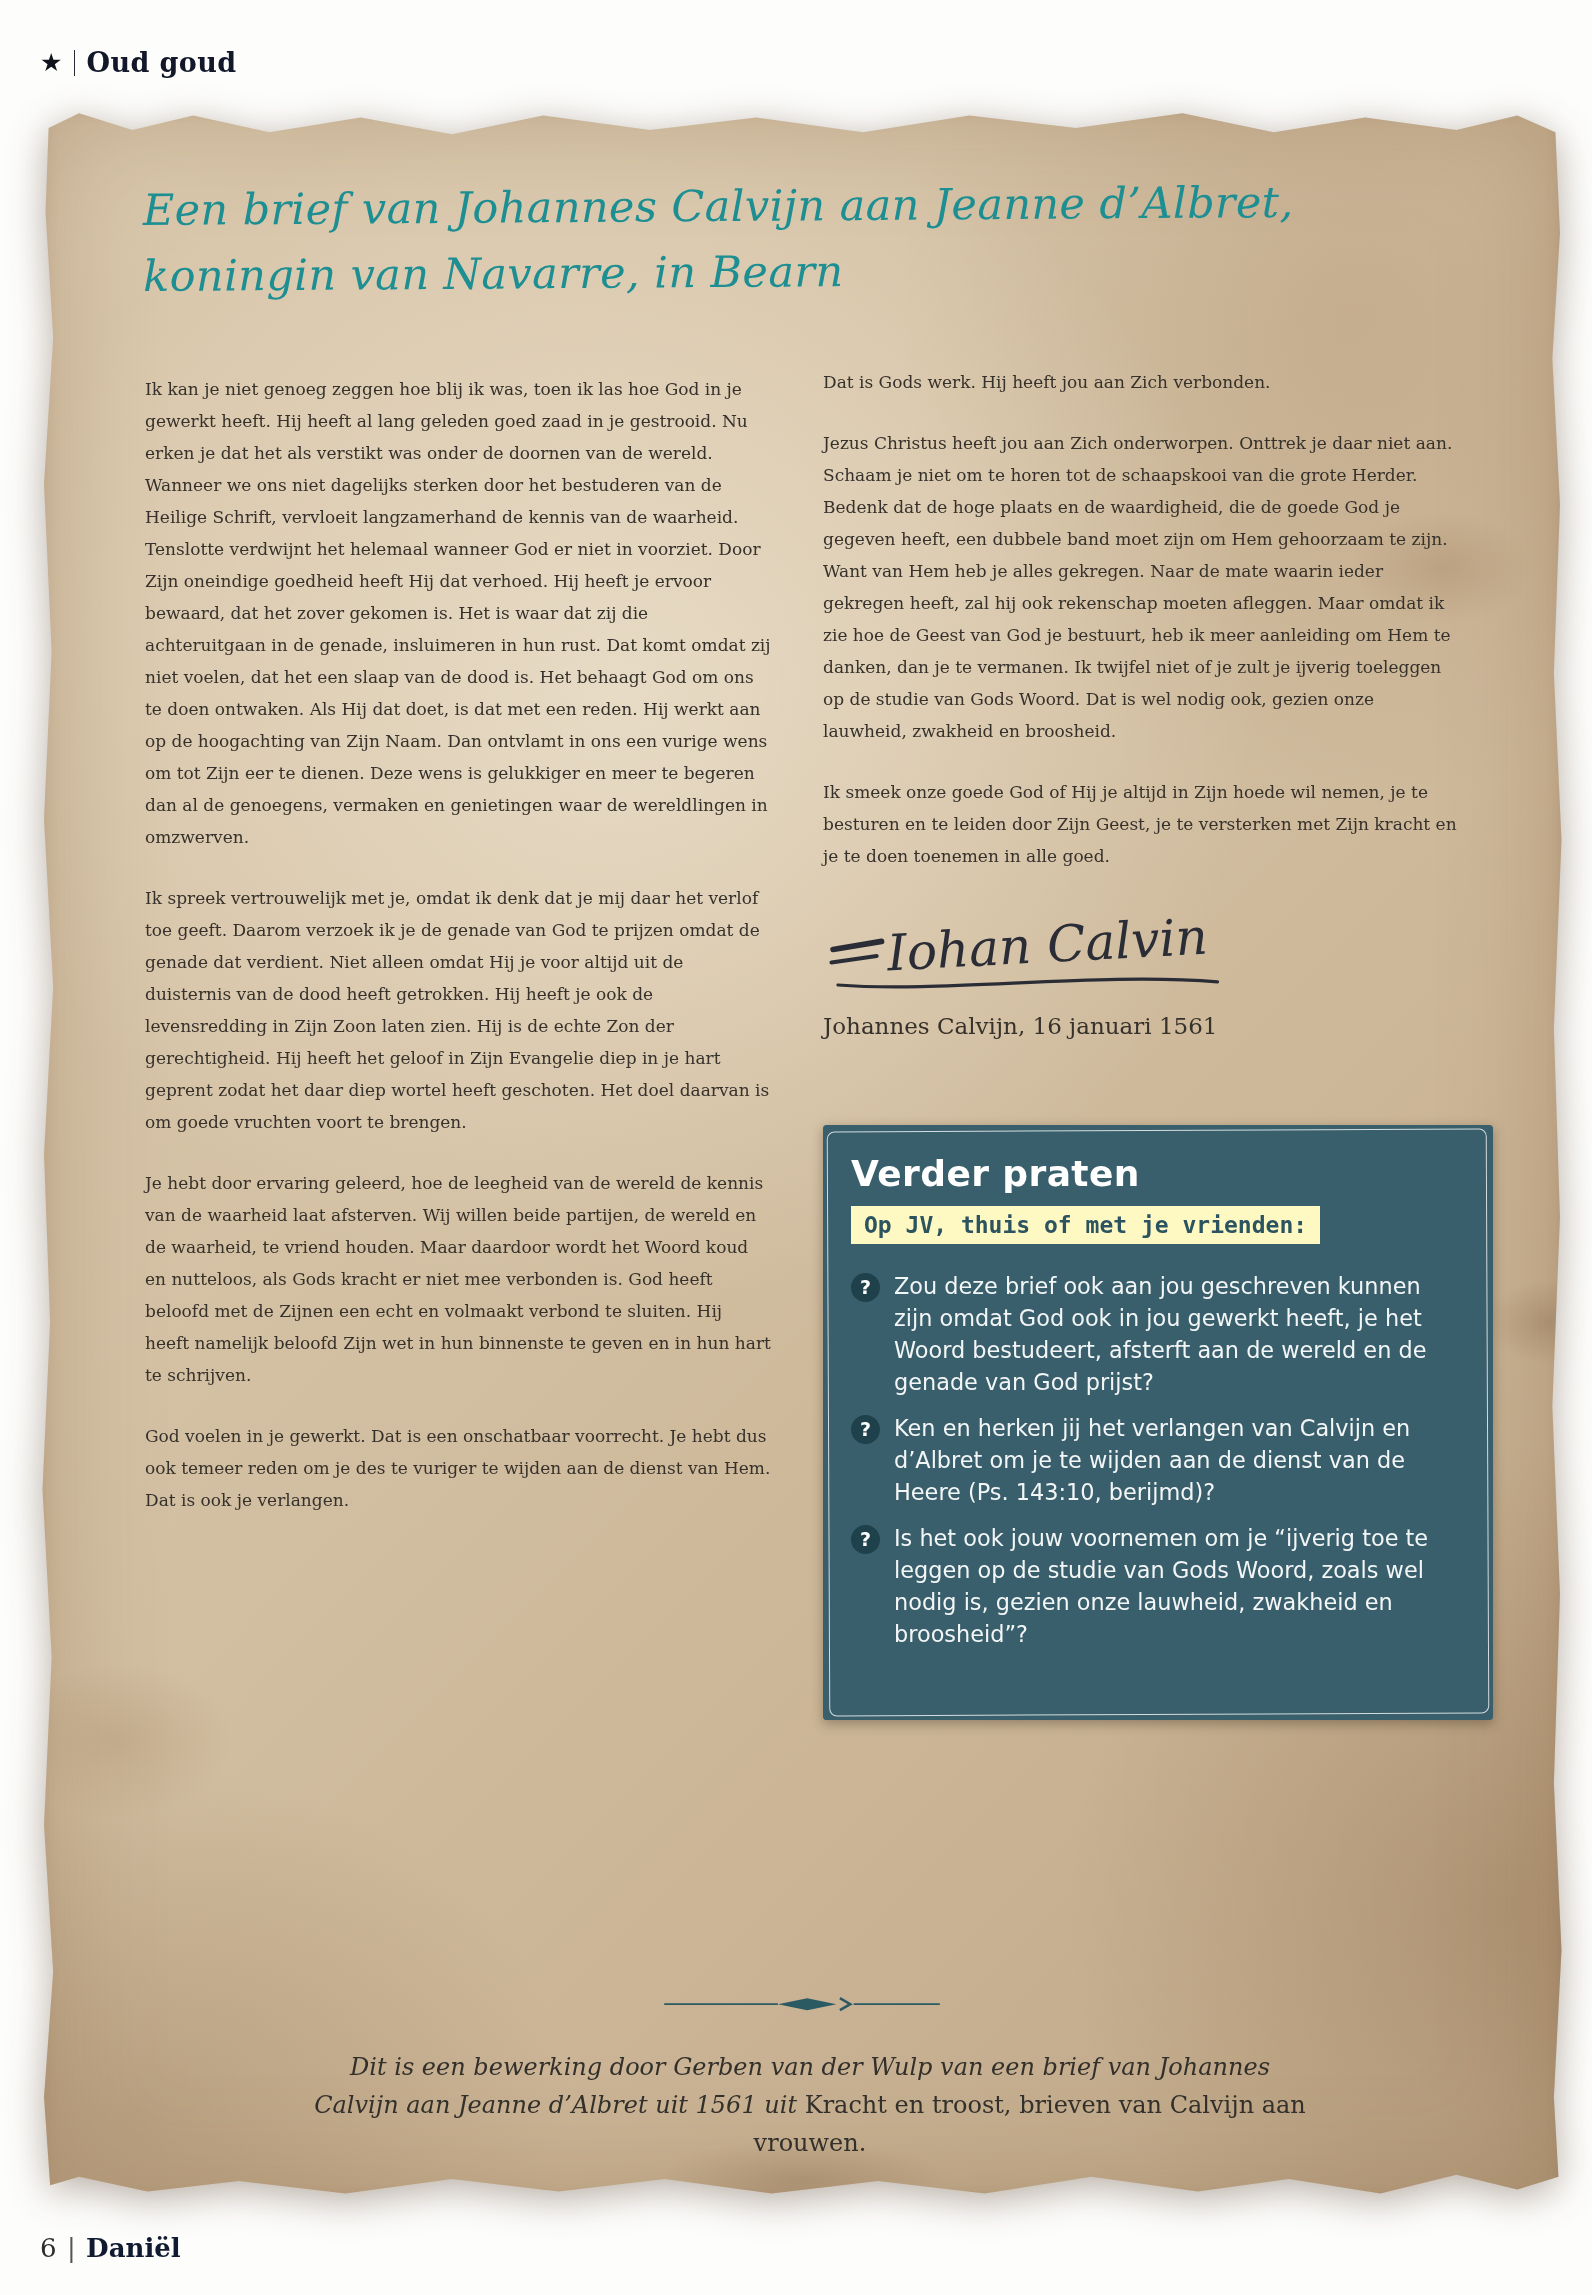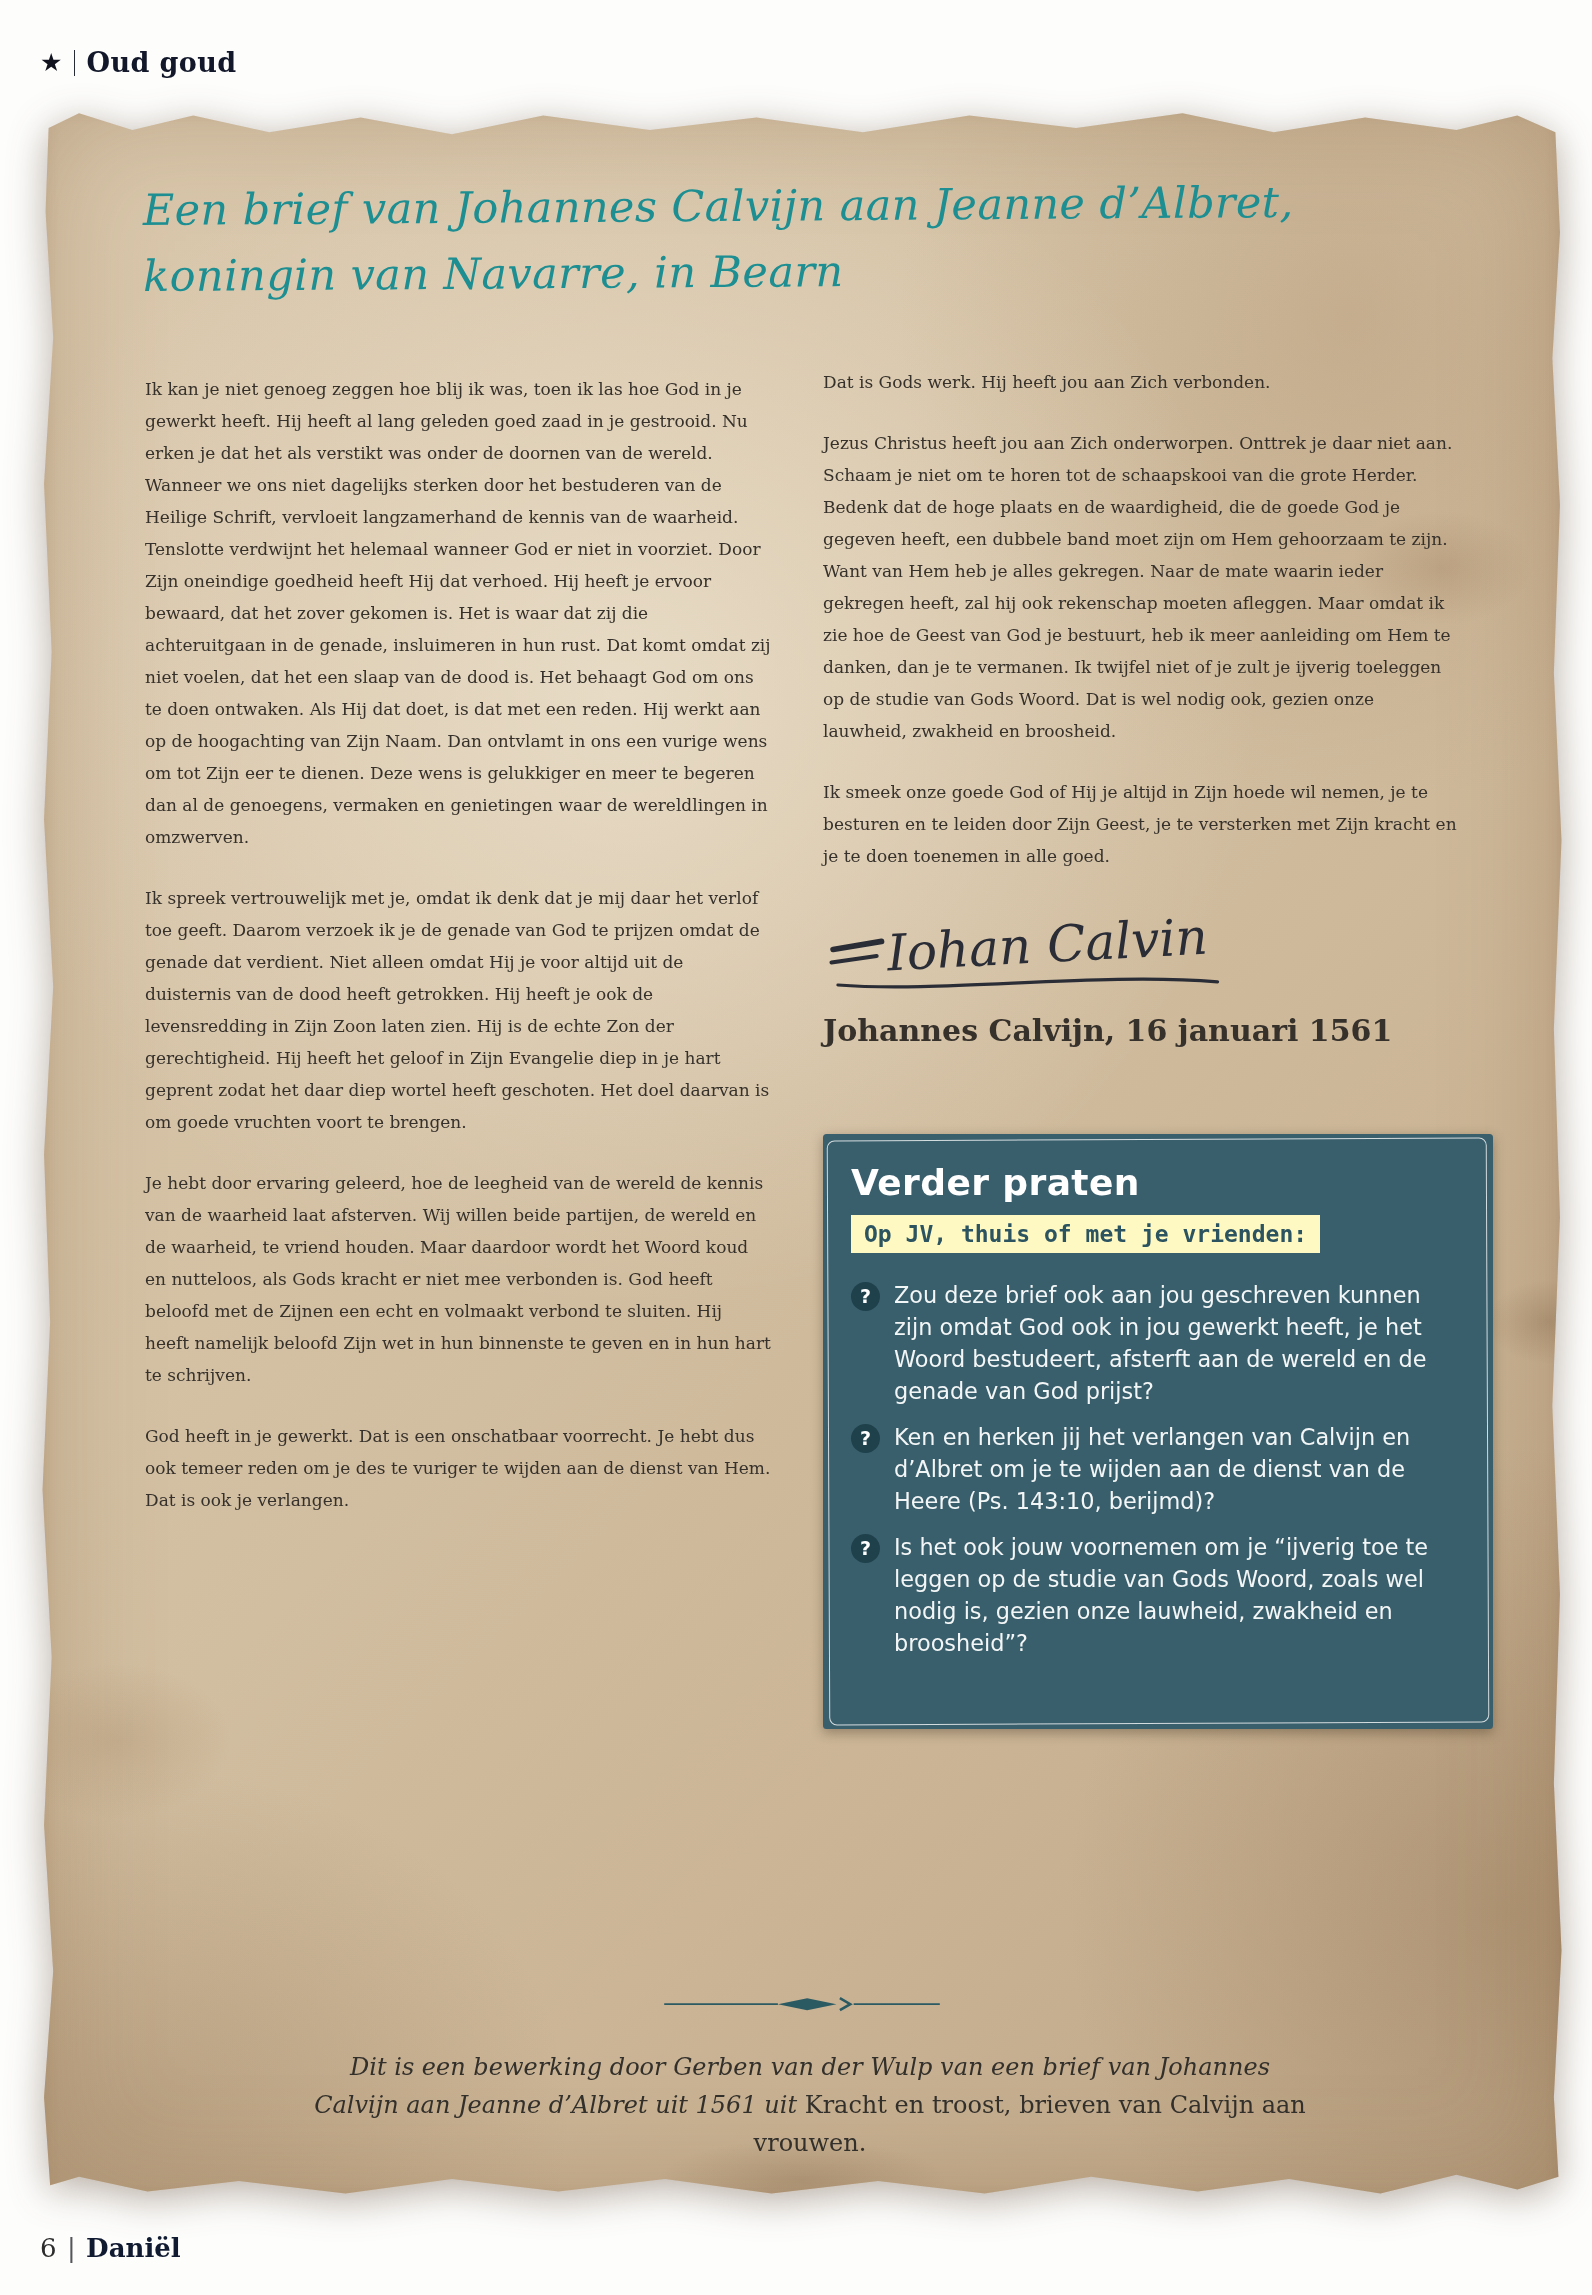--- a/index.html
+++ b/index.html
@@ -82,21 +82,21 @@
   }
   .body-par {
     margin:0 4px 29px 0;
     font-size:17px; line-height:32px; color:#36312b;
   }
   .body-par:last-child { margin-bottom:0; }
 
   
   .signature-block { margin-top:26px; }
   .signature-svg { width:466px; height:105px; display:block; }
-  .sig-caption { margin:7px 0 0 0; font-size:30px; color:#36312b;font-weight:bold; }
+  .sig-caption { margin:7px 0 0 0; font-size:23px; color:#36312b; }
 
   
   .discussion-box {
     position:relative; margin-top:86px; width:670px; min-height:595px;
     background:#3a5f6c; border-radius:3.5px;
     padding:28px 28px 35px 28px;
     box-shadow:0 3.5px 12px rgba(50,35,20,0.35);
   }
   .discussion-box::after {
     content:""; position:absolute; inset:5.2px;
@@ -161,21 +161,21 @@
 
     <h1 class="letter-title">
       <span>Een brief van Johannes Calvijn aan Jeanne d’Albret,</span>
       <span>koningin van Navarre, in Bearn</span>
     </h1>
 
     <div class="col-left">
       <p class="body-par">Ik kan je niet genoeg zeggen hoe blij ik was, toen ik las hoe God in je gewerkt heeft. Hij heeft al lang geleden goed zaad in je gestrooid. Nu erken je dat het als verstikt was onder de doornen van de wereld. Wanneer we ons niet dagelijks sterken door het bestuderen van de Heilige Schrift, vervloeit langzamerhand de kennis van de waarheid. Tenslotte verdwijnt het helemaal wanneer God er niet in voorziet. Door Zijn oneindige goedheid heeft Hij dat verhoed. Hij heeft je ervoor bewaard, dat het zover gekomen is. Het is waar dat zij die achteruitgaan in de genade, insluimeren in hun rust. Dat komt omdat zij niet voelen, dat het een slaap van de dood is. Het behaagt God om ons te doen ontwaken. Als Hij dat doet, is dat met een reden. Hij werkt aan op de hoogachting van Zijn Naam. Dan ontvlamt in ons een vurige wens om tot Zijn eer te dienen. Deze wens is gelukkiger en meer te begeren dan al de genoegens, vermaken en genietingen waar de wereldlingen in omzwerven.</p>
       <p class="body-par">Ik spreek vertrouwelijk met je, omdat ik denk dat je mij daar het verlof toe geeft. Daarom verzoek ik je de genade van God te prijzen omdat de genade dat verdient. Niet alleen omdat Hij je voor altijd uit de duisternis van de dood heeft getrokken. Hij heeft je ook de levensredding in Zijn Zoon laten zien. Hij is de echte Zon der gerechtigheid. Hij heeft het geloof in Zijn Evangelie diep in je hart geprent zodat het daar diep wortel heeft geschoten. Het doel daarvan is om goede vruchten voort te brengen.</p>
       <p class="body-par">Je hebt door ervaring geleerd, hoe de leegheid van de wereld de kennis van de waarheid laat afsterven. Wij willen beide partijen, de wereld en de waarheid, te vriend houden. Maar daardoor wordt het Woord koud en nutteloos, als Gods kracht er niet mee verbonden is. God heeft beloofd met de Zijnen een echt en volmaakt verbond te sluiten. Hij heeft namelijk beloofd Zijn wet in hun binnenste te geven en in hun hart te schrijven.</p>
-      <p class="body-par">God heeft in je gewerkt. Dat is een onschatbaar voorrecht. Je hebt dus ook temeer reden om je des te vuriger te wijden aan de dienst van Hem. Dat is ook je verlangen.</p>
+      <p class="body-par">God voelen in je gewerkt. Dat is een onschatbaar voorrecht. Je hebt dus ook temeer reden om je des te vuriger te wijden aan de dienst van Hem. Dat is ook je verlangen.</p>
     </div>
 
     <div class="col-right">
       <p class="body-par">Dat is Gods werk. Hij heeft jou aan Zich verbonden.</p>
       <p class="body-par">Jezus Christus heeft jou aan Zich onderworpen. Onttrek je daar niet aan. Schaam je niet om te horen tot de schaapskooi van die grote Herder. Bedenk dat de hoge plaats en de waardigheid, die de goede God je gegeven heeft, een dubbele band moet zijn om Hem gehoorzaam te zijn. Want van Hem heb je alles gekregen. Naar de mate waarin ieder gekregen heeft, zal hij ook rekenschap moeten afleggen. Maar omdat ik zie hoe de Geest van God je bestuurt, heb ik meer aanleiding om Hem te danken, dan je te vermanen. Ik twijfel niet of je zult je ijverig toeleggen op de studie van Gods Woord. Dat is wel nodig ook, gezien onze lauwheid, zwakheid en broosheid.</p>
       <p class="body-par">Ik smeek onze goede God of Hij je altijd in Zijn hoede wil nemen, je te besturen en te leiden door Zijn Geest, je te versterken met Zijn kracht en je te doen toenemen in alle goed.</p>
 
       <div class="signature-block">
         <svg class="signature-svg" viewBox="0 0 560 130" xmlns="http://www.w3.org/2000/svg">
           <path d="M4 60 L64 50" stroke="#2b2d36" stroke-width="7" fill="none" stroke-linecap="round"></path>

